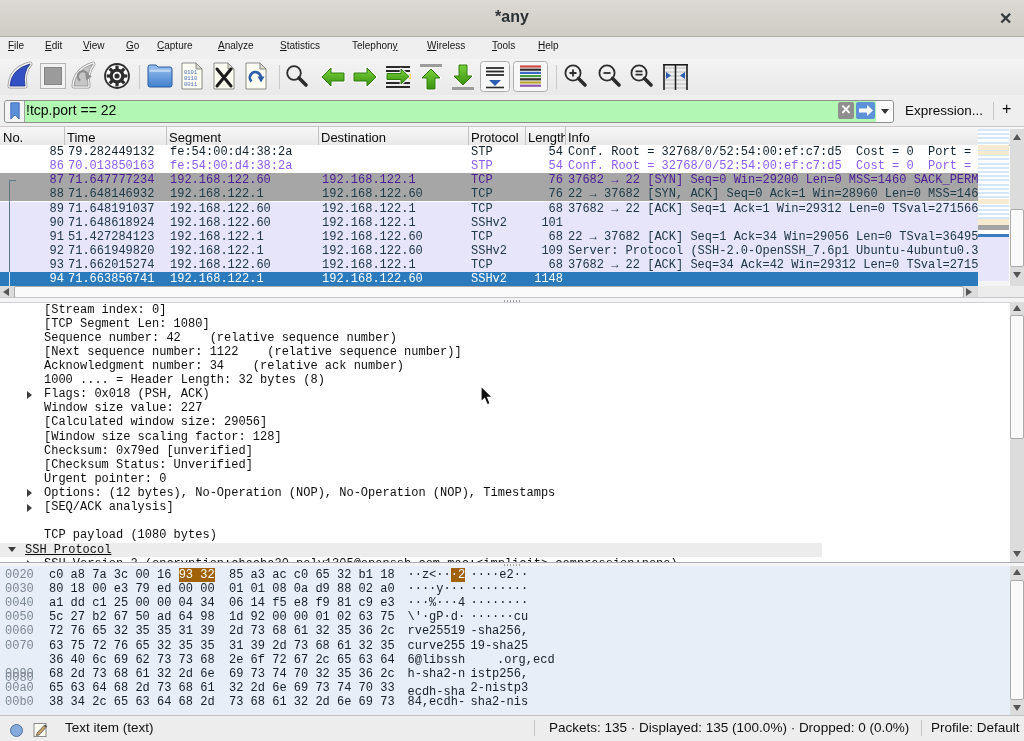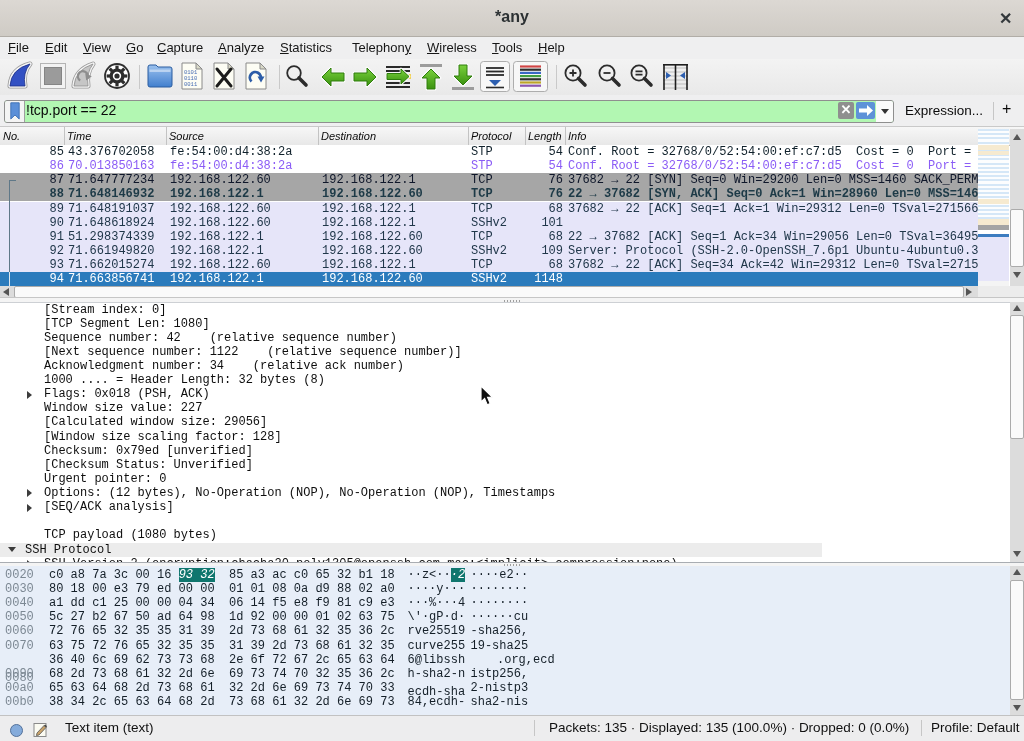--- a/index.html
+++ b/index.html
@@ -8,21 +8,21 @@
   .abs{position:absolute;}
   
   #titlebar{left:0;top:0;width:1024px;height:36px;
     background:linear-gradient(#dcd8d3,#cfcbc5);
     border-bottom:1px solid #b1ada7;}
   #title{left:0;top:8px;width:1024px;text-align:center;
     font-size:16px;font-weight:bold;color:#2c3133;}
   #closex{left:999px;top:9px;font-size:16px;font-weight:bold;color:#33383b;}
   
   #menubar{left:0;top:37px;width:1024px;height:22px;background:#efeff0;}
-  .mi{position:absolute;top:40px;font-size:13px;color:#161616;}
+  .mi{position:absolute;top:40px;font-size:10px;color:#161616;}
   .mi u{text-decoration:underline;}
   
   #toolbar{left:0;top:59px;width:1024px;height:36px;
     background:linear-gradient(#f3f3f3,#e9e9e9);}
   
   #filterbar{left:0;top:95px;width:1024px;height:32px;background:#efeff0;
     border-bottom:1px solid #c9c9c9;box-sizing:border-box;}
   #filterbox{left:4px;top:100px;width:890px;height:23px;background:#b2f7b2;
     border:1px solid #8f8f8f;border-radius:3px;box-sizing:border-box;}
   #bmbtn{left:5px;top:101px;width:19px;height:21px;background:#f4f4f4;
@@ -33,21 +33,21 @@
     text-align:center;line-height:16px;}
   #applybtn{left:856px;top:102px;width:19px;height:17px;background:#5e92d8;
     border-radius:2px;}
   #fexpr{left:905px;top:103px;font-size:13.5px;color:#0a0a0a;}
   #fsep{left:993px;top:102px;width:1px;height:18px;background:#c6c6c6;}
   #fplus{left:1002px;top:100px;font-size:16px;color:#0a0a0a;}
   
   #plheader{left:0;top:127px;width:1024px;height:19px;
     background:linear-gradient(#f7f7f7,#e8e8e8);
     border-bottom:1px solid #bcbcbc;box-sizing:border-box;}
-  .hc{position:absolute;top:3px;font-size:11px;color:#0a0a0a;white-space:pre;font-style:italic;}
+  .hc{position:absolute;top:3px;font-size:13px;color:#0a0a0a;white-space:pre;}
   .hsep{position:absolute;top:0;width:1px;height:18px;background:#c3c3c3;}
   .prow{position:absolute;left:0;width:978px;height:14.05px;
     font-family:"Liberation Mono",monospace;font-size:12px;line-height:14px;
     white-space:pre;overflow:hidden;}
   .prow span{position:absolute;top:0;}
   .c-no{width:64px;text-align:right;left:0;}
   .c-t{left:68px;}
   .c-s{left:170px;}
   .c-d{left:322px;}
   .c-p{left:471px;}
@@ -64,21 +64,21 @@
     box-sizing:border-box;overflow:hidden;}
   .dl{position:absolute;left:0;width:1010px;height:14.12px;
     font-family:"Liberation Mono",monospace;font-size:12px;line-height:14.12px;
     color:#0e0e0e;white-space:pre;}
   
   #hexpane{left:0;top:566.3px;width:1024px;height:148.7px;background:#e7eef8;
     overflow:hidden;}
   .hx{position:absolute;font-family:"Liberation Mono",monospace;font-size:12px;
     line-height:14.2px;white-space:pre;color:#141f28;}
   .off{color:#7c8893;}
-  .hl{background:#0f766e;color:#ffffff;font-style:italic;}
+  .hl{background:#a16207;color:#ffffff;}
   
   #statusbar{left:0;top:715px;width:1024px;height:26px;background:#ededee;
     border-top:1px solid #c2c2c2;box-sizing:border-box;}
   .st{position:absolute;top:720px;font-size:13.5px;color:#111111;}
   .ssep{position:absolute;top:4px;width:1px;height:16px;background:#c6c6c6;}
 </style>
 </head>
 <body>
 
 <div class="abs" id="titlebar"></div>
@@ -314,53 +314,53 @@
 <div class="abs" style="left:876px;top:101px;width:17px;height:21px;background:#fbfbfb;border-radius:0 2px 2px 0;"></div>
 <div class="abs" id="xbtn">✕</div>
 <div class="abs" id="applybtn"></div>
 <div class="abs" id="fexpr">Expression...</div>
 <div class="abs" id="fsep"></div>
 <div class="abs" id="fplus">+</div>
 
 <div class="abs" id="plheader">
   <div class="hc" style="left:3px;">No.</div>
   <div class="hc" style="left:67px;">Time</div>
-  <div class="hc" style="left:169px;">Source</div>
+  <div class="hc" style="left:169px;">Segment</div>
   <div class="hc" style="left:321px;">Destination</div>
   <div class="hc" style="left:471px;">Protocol</div>
   <div class="hc" style="left:528px;width:37px;overflow:hidden;">Length</div>
   <div class="hc" style="left:568px;">Info</div>
   <div class="hsep" style="left:64px;"></div>
   <div class="hsep" style="left:166px;"></div>
   <div class="hsep" style="left:318px;"></div>
   <div class="hsep" style="left:468px;"></div>
   <div class="hsep" style="left:525px;"></div>
   <div class="hsep" style="left:565px;"></div>
 </div>
 <div id="plrows">
 <div class="prow" style="top:145.30px;background:#ffffff;color:#10212b;">
-  <span class="c-no">85</span><span class="c-t">43.376702058</span><span class="c-s">fe:54:00:d4:38:2a</span><span class="c-p">STP</span><span class="c-l">54</span><span class="c-i">Conf. Root = 32768/0/52:54:00:ef:c7:d5  Cost = 0  Port = 0x8001</span>
+  <span class="c-no">85</span><span class="c-t">79.282449132</span><span class="c-s">fe:54:00:d4:38:2a</span><span class="c-p">STP</span><span class="c-l">54</span><span class="c-i">Conf. Root = 32768/0/52:54:00:ef:c7:d5  Cost = 0  Port = 0x8001</span>
 </div>
 <div class="prow" style="top:159.35px;background:#ffffff;color:#8b5cf6;">
   <span class="c-no">86</span><span class="c-t">70.013850163</span><span class="c-s">fe:54:00:d4:38:2a</span><span class="c-p">STP</span><span class="c-l">54</span><span class="c-i">Conf. Root = 32768/0/52:54:00:ef:c7:d5  Cost = 0  Port = 0x8001</span>
 </div>
-<div class="prow" style="top:173.40px;background:#a6a6a6;color:#0f172a;">
+<div class="prow" style="top:173.40px;background:#a6a6a6;color:#4c1d95;">
   <span class="c-no">87</span><span class="c-t">71.647777234</span><span class="c-s">192.168.122.60</span><span class="c-d">192.168.122.1</span><span class="c-p">TCP</span><span class="c-l">76</span><span class="c-i">37682 → 22 [SYN] Seq=0 Win=29200 Len=0 MSS=1460 SACK_PERM=1 TSval=2715660 TSecr=0 WS=128</span>
 </div>
-<div class="prow" style="top:187.45px;background:#a6a6a6;color:#1d3a47;font-weight:bold;">
+<div class="prow" style="top:187.45px;background:#a6a6a6;color:#1d3a47;">
   <span class="c-no">88</span><span class="c-t">71.648146932</span><span class="c-s">192.168.122.1</span><span class="c-d">192.168.122.60</span><span class="c-p">TCP</span><span class="c-l">76</span><span class="c-i">22 → 37682 [SYN, ACK] Seq=0 Ack=1 Win=28960 Len=0 MSS=1460 SACK_PERM=1 TSval=3649598 TSecr=2715660</span>
 </div>
 <div class="prow" style="top:201.50px;background:#e6e5f9;color:#20374a;">
   <span class="c-no">89</span><span class="c-t">71.648191037</span><span class="c-s">192.168.122.60</span><span class="c-d">192.168.122.1</span><span class="c-p">TCP</span><span class="c-l">68</span><span class="c-i">37682 → 22 [ACK] Seq=1 Ack=1 Win=29312 Len=0 TSval=2715660 TSecr=3649598</span>
 </div>
 <div class="prow" style="top:215.55px;background:#e6e5f9;color:#20374a;">
   <span class="c-no">90</span><span class="c-t">71.648618924</span><span class="c-s">192.168.122.60</span><span class="c-d">192.168.122.1</span><span class="c-p">SSHv2</span><span class="c-l">101</span>
 </div>
 <div class="prow" style="top:229.60px;background:#e6e5f9;color:#20374a;">
-  <span class="c-no">91</span><span class="c-t">51.298374339</span><span class="c-s">192.168.122.1</span><span class="c-d">192.168.122.60</span><span class="c-p">TCP</span><span class="c-l">68</span><span class="c-i">22 → 37682 [ACK] Seq=1 Ack=34 Win=29056 Len=0 TSval=3649598 TSecr=2715660</span>
+  <span class="c-no">91</span><span class="c-t">51.427284123</span><span class="c-s">192.168.122.1</span><span class="c-d">192.168.122.60</span><span class="c-p">TCP</span><span class="c-l">68</span><span class="c-i">22 → 37682 [ACK] Seq=1 Ack=34 Win=29056 Len=0 TSval=3649598 TSecr=2715660</span>
 </div>
 <div class="prow" style="top:243.65px;background:#e6e5f9;color:#20374a;">
   <span class="c-no">92</span><span class="c-t">71.661949820</span><span class="c-s">192.168.122.1</span><span class="c-d">192.168.122.60</span><span class="c-p">SSHv2</span><span class="c-l">109</span><span class="c-i">Server: Protocol (SSH-2.0-OpenSSH_7.6p1 Ubuntu-4ubuntu0.3)</span>
 </div>
 <div class="prow" style="top:257.70px;background:#e6e5f9;color:#20374a;">
   <span class="c-no">93</span><span class="c-t">71.662015274</span><span class="c-s">192.168.122.60</span><span class="c-d">192.168.122.1</span><span class="c-p">TCP</span><span class="c-l">68</span><span class="c-i">37682 → 22 [ACK] Seq=34 Ack=42 Win=29312 Len=0 TSval=2715660 TSecr=3649598</span>
 </div>
 <div class="prow" style="top:271.75px;background:#2b7bbc;color:#ffffff;">
   <span class="c-no">94</span><span class="c-t">71.663856741</span><span class="c-s">192.168.122.1</span><span class="c-d">192.168.122.60</span><span class="c-p">SSHv2</span><span class="c-l">1148</span>
 </div>
@@ -404,21 +404,21 @@
   <div class="dl" style="top:88.22px;left:44px;">Flags: 0x018 (PSH, ACK)</div>
   <div class="dl" style="top:102.34px;left:44px;">Window size value: 227</div>
   <div class="dl" style="top:116.46px;left:44px;">[Calculated window size: 29056]</div>
   <div class="dl" style="top:130.58px;left:44px;">[Window size scaling factor: 128]</div>
   <div class="dl" style="top:144.70px;left:44px;">Checksum: 0x79ed [unverified]</div>
   <div class="dl" style="top:158.82px;left:44px;">[Checksum Status: Unverified]</div>
   <div class="dl" style="top:172.94px;left:44px;">Urgent pointer: 0</div>
   <div class="dl" style="top:187.06px;left:44px;">Options: (12 bytes), No-Operation (NOP), No-Operation (NOP), Timestamps</div>
   <div class="dl" style="top:201.18px;left:44px;">[SEQ/ACK analysis]</div>
   <div class="dl" style="top:229.42px;left:44px;">TCP payload (1080 bytes)</div>
-  <div class="dl" style="top:243.54px;left:0;width:822px;background:#ececec;"><span style="margin-left:25px;">SSH Protocol</span></div>
+  <div class="dl" style="top:243.54px;left:0;width:822px;background:#ececec;text-decoration:underline;"><span style="margin-left:25px;">SSH Protocol</span></div>
   <div class="dl" style="top:257.66px;left:44px;">SSH Version 2 (encryption:chacha20-poly1305@openssh.com mac:&lt;implicit&gt; compression:none)</div>
 
   <svg class="abs" style="left:27px;top:91.5px;" width="6" height="8">
       <path d="M0,0 L0,8 L5,4 Z" fill="#3c3c3c"></path>
     </svg>
   <svg class="abs" style="left:27px;top:190.4px;" width="6" height="8">
       <path d="M0,0 L0,8 L5,4 Z" fill="#3c3c3c"></path>
     </svg>
   <svg class="abs" style="left:27px;top:204.5px;" width="6" height="8">
       <path d="M0,0 L0,8 L5,4 Z" fill="#3c3c3c"></path>

